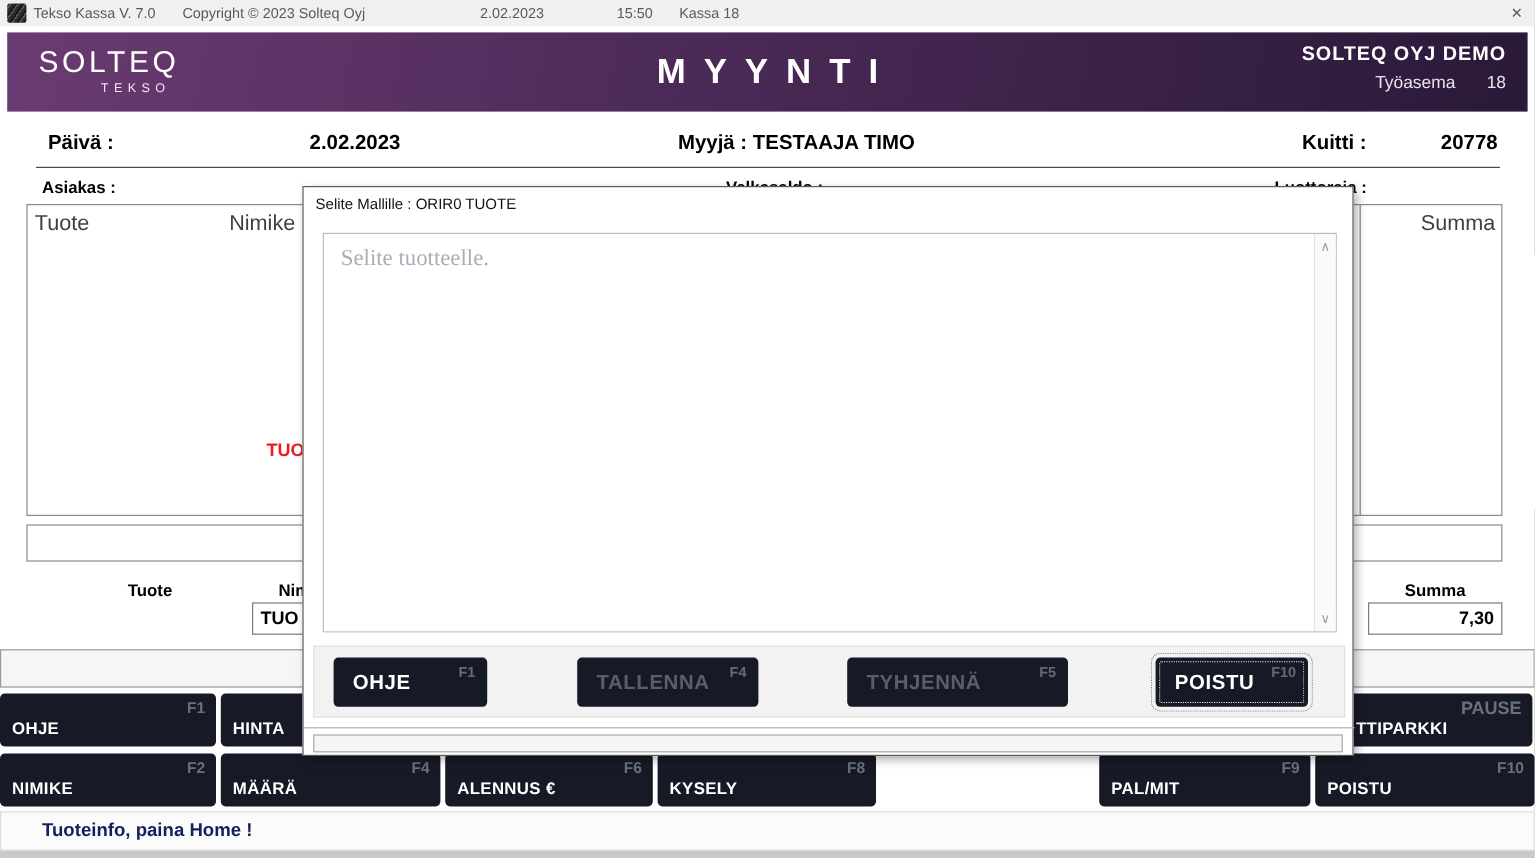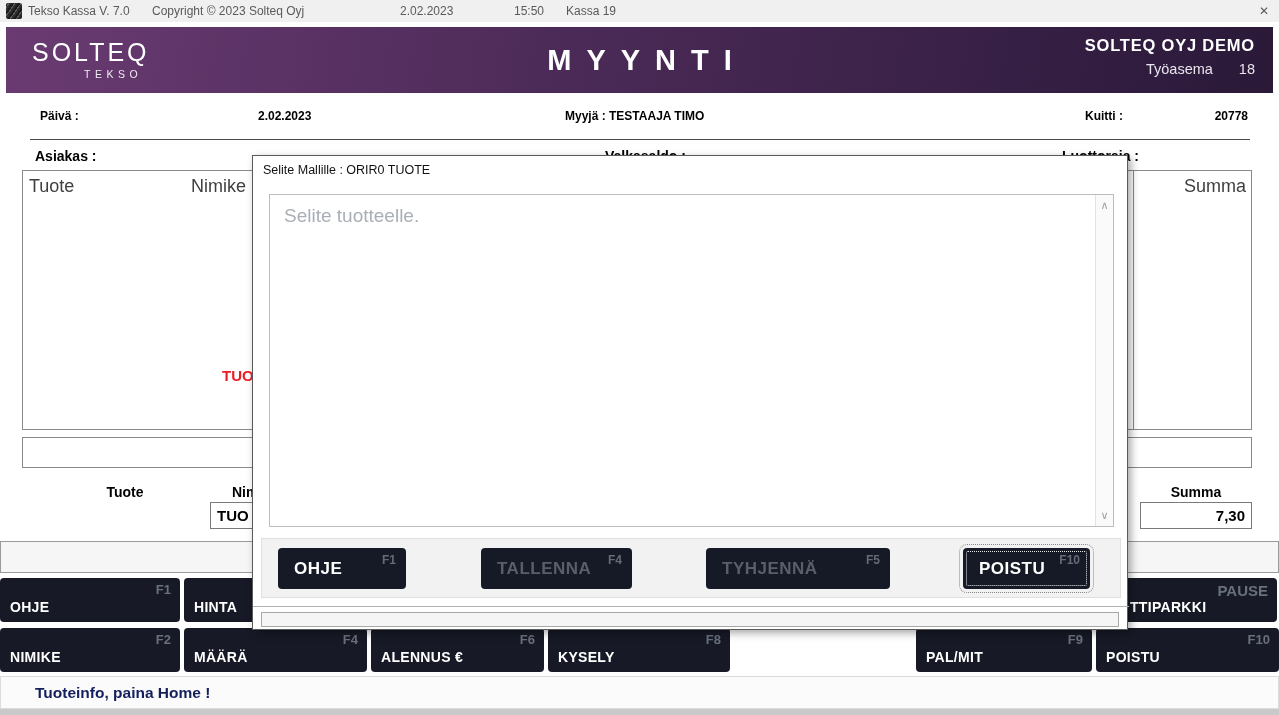--- a/index.html
+++ b/index.html
@@ -22,21 +22,21 @@
     background:linear-gradient(100deg,#6a3b72 0%,#4b2a57 45%,#2a1939 100%); color:#fff; }
   .logo-main { position:absolute; left:26px; top:11px; font-size:25px; font-weight:500; letter-spacing:3px; }
   .logo-sub  { position:absolute; left:78px; top:41px; font-size:10.5px; font-weight:400; letter-spacing:4.5px; color:#efeaf2; }
   .sale-title { position:absolute; left:0; right:0; top:17px; text-align:center;
     font-size:29px; font-weight:600; letter-spacing:15px; text-indent:15px; }
   .hdr-company { position:absolute; right:18px; top:9px; font-size:16.5px; font-weight:700; letter-spacing:.8px; }
   .hdr-ws { position:absolute; right:18px; top:34px; font-size:14.5px; color:#e9e4ee; }
   .hdr-ws b { font-weight:400; margin-left:26px; }
 
   
-  .inf { font-size:12px; font-weight:700; color:#000; white-space:nowrap; }
+  .inf { font-size:17px; font-weight:700; color:#000; white-space:nowrap; }
   .hr1 { left:30px; top:139px; width:1220px; height:1px; background:#4a4a4a; }
 
   .lbl-sm { font-size:14px; font-weight:700; color:#000; white-space:nowrap; }
 
   
   .grid { left:22px; top:170px; width:1230px; height:260px; background:#fff; border:1px solid #8a8a8a; }
   .grid-h { position:absolute; top:5px; font-size:18px; color:#3f3f3f; }
   .grid-div { left:1133px; top:170px; width:1px; height:260px; background:#8a8a8a; }
   .red-msg { left:222px; top:367px; font-size:15px; font-weight:700; color:#ed1c24; white-space:nowrap; }
 
@@ -59,21 +59,21 @@
   .status-msg { position:absolute; left:34px; top:7px; font-size:15.5px; font-weight:700; color:#14205e; white-space:nowrap; }
   .bottomband { left:0; top:709px; width:1279px; height:6px; background:#c9c9c9; }
 
   
   .dialog { left:252px; top:155px; width:876px; height:475px; background:#fff;
     border:1px solid #5a5a5a; box-shadow:3px 3px 8px rgba(0,0,0,.35); z-index:50; }
   .dlg-title { position:absolute; left:10px; top:7px; font-size:12.5px; color:#111; white-space:nowrap; }
   .txtwrap { position:absolute; left:16px; top:38px; width:845px; height:333px; border:1px solid #bdbdbd; background:#fff; }
   .txtwrap textarea { position:absolute; left:0; top:0; width:calc(100% - 18px); height:100%;
     border:none; outline:none; resize:none; padding:10px 14px;
-    font-family:Liberation Sans, sans-serif; font-size:19px; color:#444; }
+    font-family:Liberation Serif, serif; font-size:19px; color:#444; }
   .txtwrap textarea::placeholder { color:#a8afb7; opacity:1; }
   .fake-scroll { position:absolute; right:0; top:0; width:18px; height:100%;
     background:#fafafa; border-left:1px solid #e3e3e3; }
   .fake-scroll .up, .fake-scroll .dn { position:absolute; left:0; width:100%; text-align:center;
     font-size:11px; color:#9aa0a6; }
   .fake-scroll .up { top:4px; } .fake-scroll .dn { bottom:4px; }
 
   .dlg-btnbar { position:absolute; left:8px; top:382px; width:860px; height:60px;
     background:#f2f2f2; border:1px solid #e0e0e0; }
   .dlg-btn { position:absolute; top:392px; height:41px; background:#161a26; border-radius:4px; }
@@ -92,21 +92,21 @@
 <body>
 
 <div id="screen">
 
   <div class="abs titlebar">
     <div class="app-icon"></div>
     <span style="left:28px">Tekso Kassa V. 7.0</span>
     <span style="left:152px">Copyright © 2023 Solteq Oyj</span>
     <span style="left:400px">2.02.2023</span>
     <span style="left:514px">15:50</span>
-    <span style="left:566px">Kassa 19</span>
+    <span style="left:566px">Kassa 18</span>
     <span class="close-x" style="left:auto">✕</span>
   </div>
 
   <div class="abs brandband">
     <div class="logo-main">SOLTEQ</div>
     <div class="logo-sub">TEKSO</div>
     <div class="sale-title">MYYNTI</div>
     <div class="hdr-company">SOLTEQ OYJ DEMO</div>
     <div class="hdr-ws"><span>Työasema</span><b>18</b></div>
   </div>

